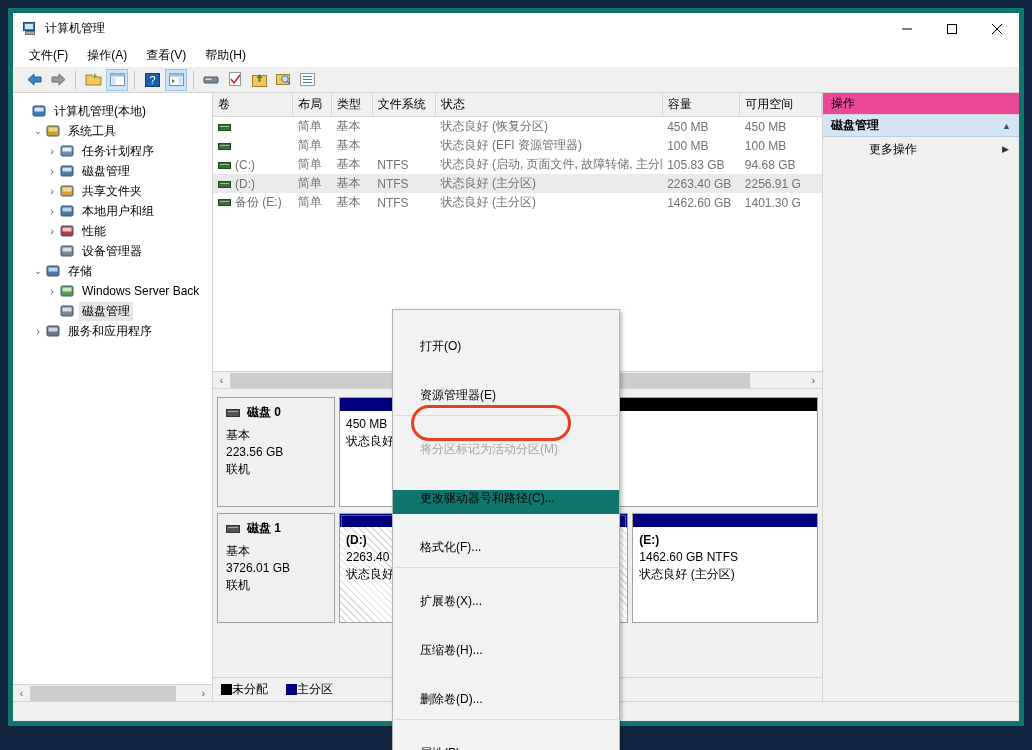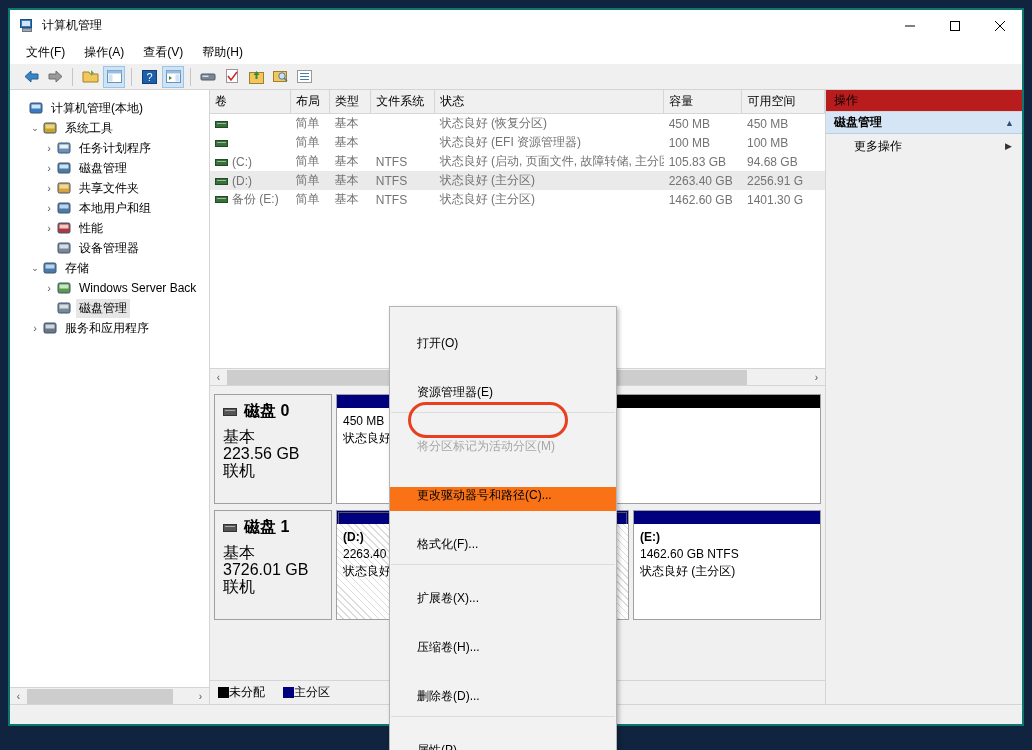--- a/index.html
+++ b/index.html
@@ -8,21 +8,21 @@
     background: #0b1b33;
     font-family: "Liberation Sans", "DejaVu Sans", sans-serif;
     overflow: hidden;
   }
   .desktop { position: absolute; inset: 0; background: #10233f; }
 
   .window {
     position: absolute; left: 8px; top: 8px;
     width: 1016px; height: 718px;
     background: #f0f0f0;
-    border: 2px solid #0f766e;
+    border: 5px solid #0f766e;
     display: flex; flex-direction: column;
   }
 
   
   .titlebar {
     height: 31px; background: #ffffff;
     display: flex; align-items: center;
     flex: 0 0 31px;
   }
   .title-icon { width: 16px; height: 16px; margin-left: 9px; margin-right: 7px; position: relative; flex:0 0 16px;}
@@ -93,21 +93,21 @@
   .volicon { display:inline-block; width:13px; height:7px; background:#3a6e3a;
     border:1px solid #204d20; vertical-align:middle; margin-right:4px; position:relative;}
   .volicon:after { content:''; position:absolute; left:1px; top:1px; width:9px; height:1px; background:#8fc08f;}
   .vt-wrap { flex:1; overflow:hidden; }
 
   
   .graphpane { flex:1; background:#f0f0f0; overflow:hidden; position:relative; padding:8px 4px 0 4px; min-height:0;}
   .diskrow { display:flex; height:110px; margin-bottom:6px; }
   .diskinfo {
     width:118px; background:#f0f0f0; border:1px solid #a0a0a0; flex:0 0 118px;
-    font-size:16px; padding:6px 8px; position:relative;
+    font-size:12px; padding:6px 8px; position:relative;
   }
   .diskinfo .dtitle { font-weight:bold; display:flex; align-items:center; margin-bottom:6px;}
   .dicon { display:inline-block; width:14px; height:8px; background:#555; border:1px solid #333;
     margin-right:7px; position:relative;}
   .dicon:after{content:'';position:absolute;left:1px;top:1px;width:10px;height:1px;background:#aaa;}
   .diskinfo .dline { line-height:17px; }
   .parts { flex:1; display:flex; gap:4px; margin-left:4px; }
   .part { border:1px solid #a0a0a0; background:#fff; display:flex; flex-direction:column; overflow:hidden; position:relative;}
   .part .bar { height:13px; flex:0 0 13px; }
   .part .bar.primary { background:#00007f; }
@@ -126,43 +126,43 @@
   .swatch { width:11px; height:11px; display:inline-block; }
   .sw-unalloc { background:#000; }
   .sw-primary { background:#00007f; }
   .legend .lg { margin-right:12px; display:flex; align-items:center; }
 
   .midscroll { height:18px; background:#f0f0f0; display:flex; align-items:center; flex:0 0 18px;
      border-top:1px solid #d4d4d4; border-bottom:1px solid #d4d4d4;}
 
   
   .actpane { width:196px; background:#f0f0f0; flex:0 0 196px; display:flex; flex-direction:column; }
-  .acthdr { height:22px; background:#b91c1c; border-bottom:1px solid #d4d4d4;
+  .acthdr { height:22px; background:#ec4899; border-bottom:1px solid #d4d4d4;
     font-size:12px; display:flex; align-items:center; padding-left:8px; }
   .actgroup {
     height:22px; background:#d6e5f5; border-bottom:1px solid #b9cfe6;
     display:flex; align-items:center; padding:0 8px; font-size:12px; font-weight:bold;
   }
   .actgroup .gname { flex:1; }
-  .actitem { height:24px; display:flex; align-items:center; padding-left:28px; font-size:12px;}
+  .actitem { height:24px; display:flex; align-items:center; padding-left:46px; font-size:12px;}
   .actitem .arr { margin-left:auto; margin-right:10px; font-size:9px; color:#333;}
 
   
   .statusbar { height:20px; background:#f0f0f0; border-top:1px solid #d4d4d4; flex:0 0 20px;}
 
   
   .ctxmenu {
     position:absolute; left:379px; top:296px; width:228px;
     background:#f2f2f2; border:1px solid #b4b4b4;
     box-shadow:2px 2px 4px rgba(0,0,0,0.25);
     padding:3px 0; font-size:12px; z-index:50;
   }
   .mi { height:24px; display:flex; align-items:flex-start; padding-left:27px; color:#000; white-space:nowrap;margin-top:25px;}
   .mi.disabled { color:#a6a6a6; }
-  .mi.hl { background:#f97316; }
+  .mi.hl { background:#0f766e; }
   .msep { height:1px; background:#dcdcdc; margin:4px 1px; }
 
   .redring {
     position:absolute; left:398px; top:392px; width:160px; height:36px;
     border:3px solid #e8401f; border-radius:18px; z-index:60; pointer-events:none;
   }
 </style>
 </head>
 <body>
 

